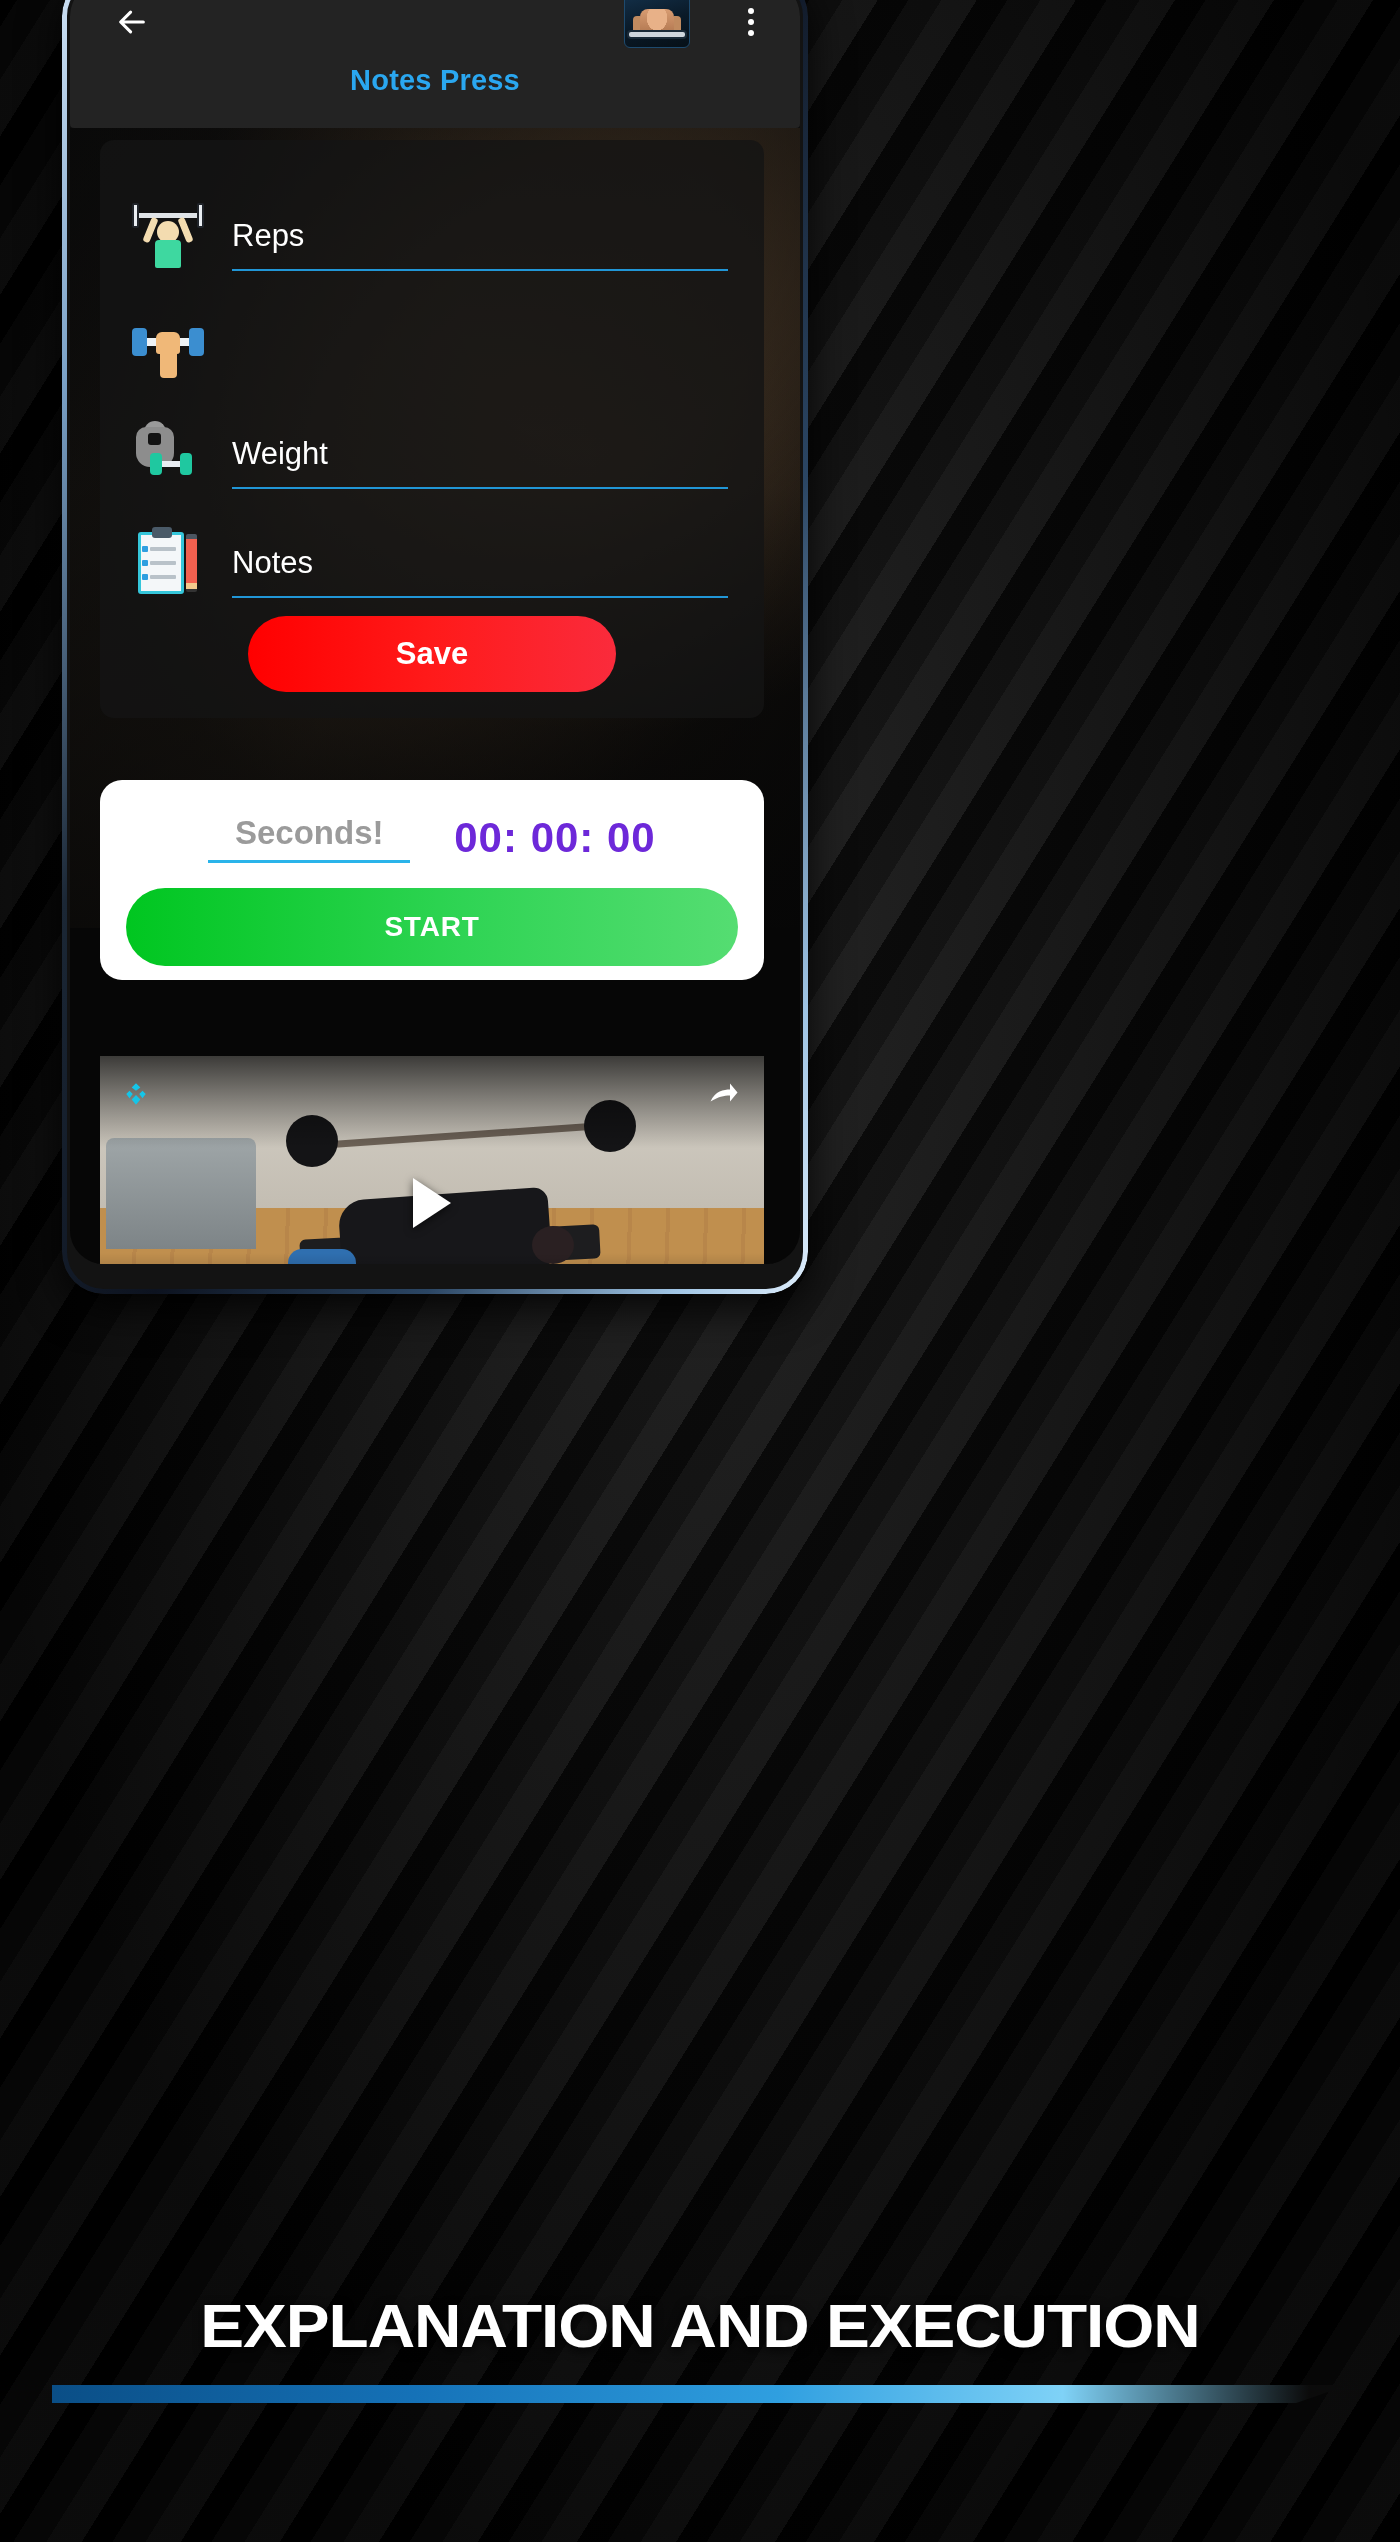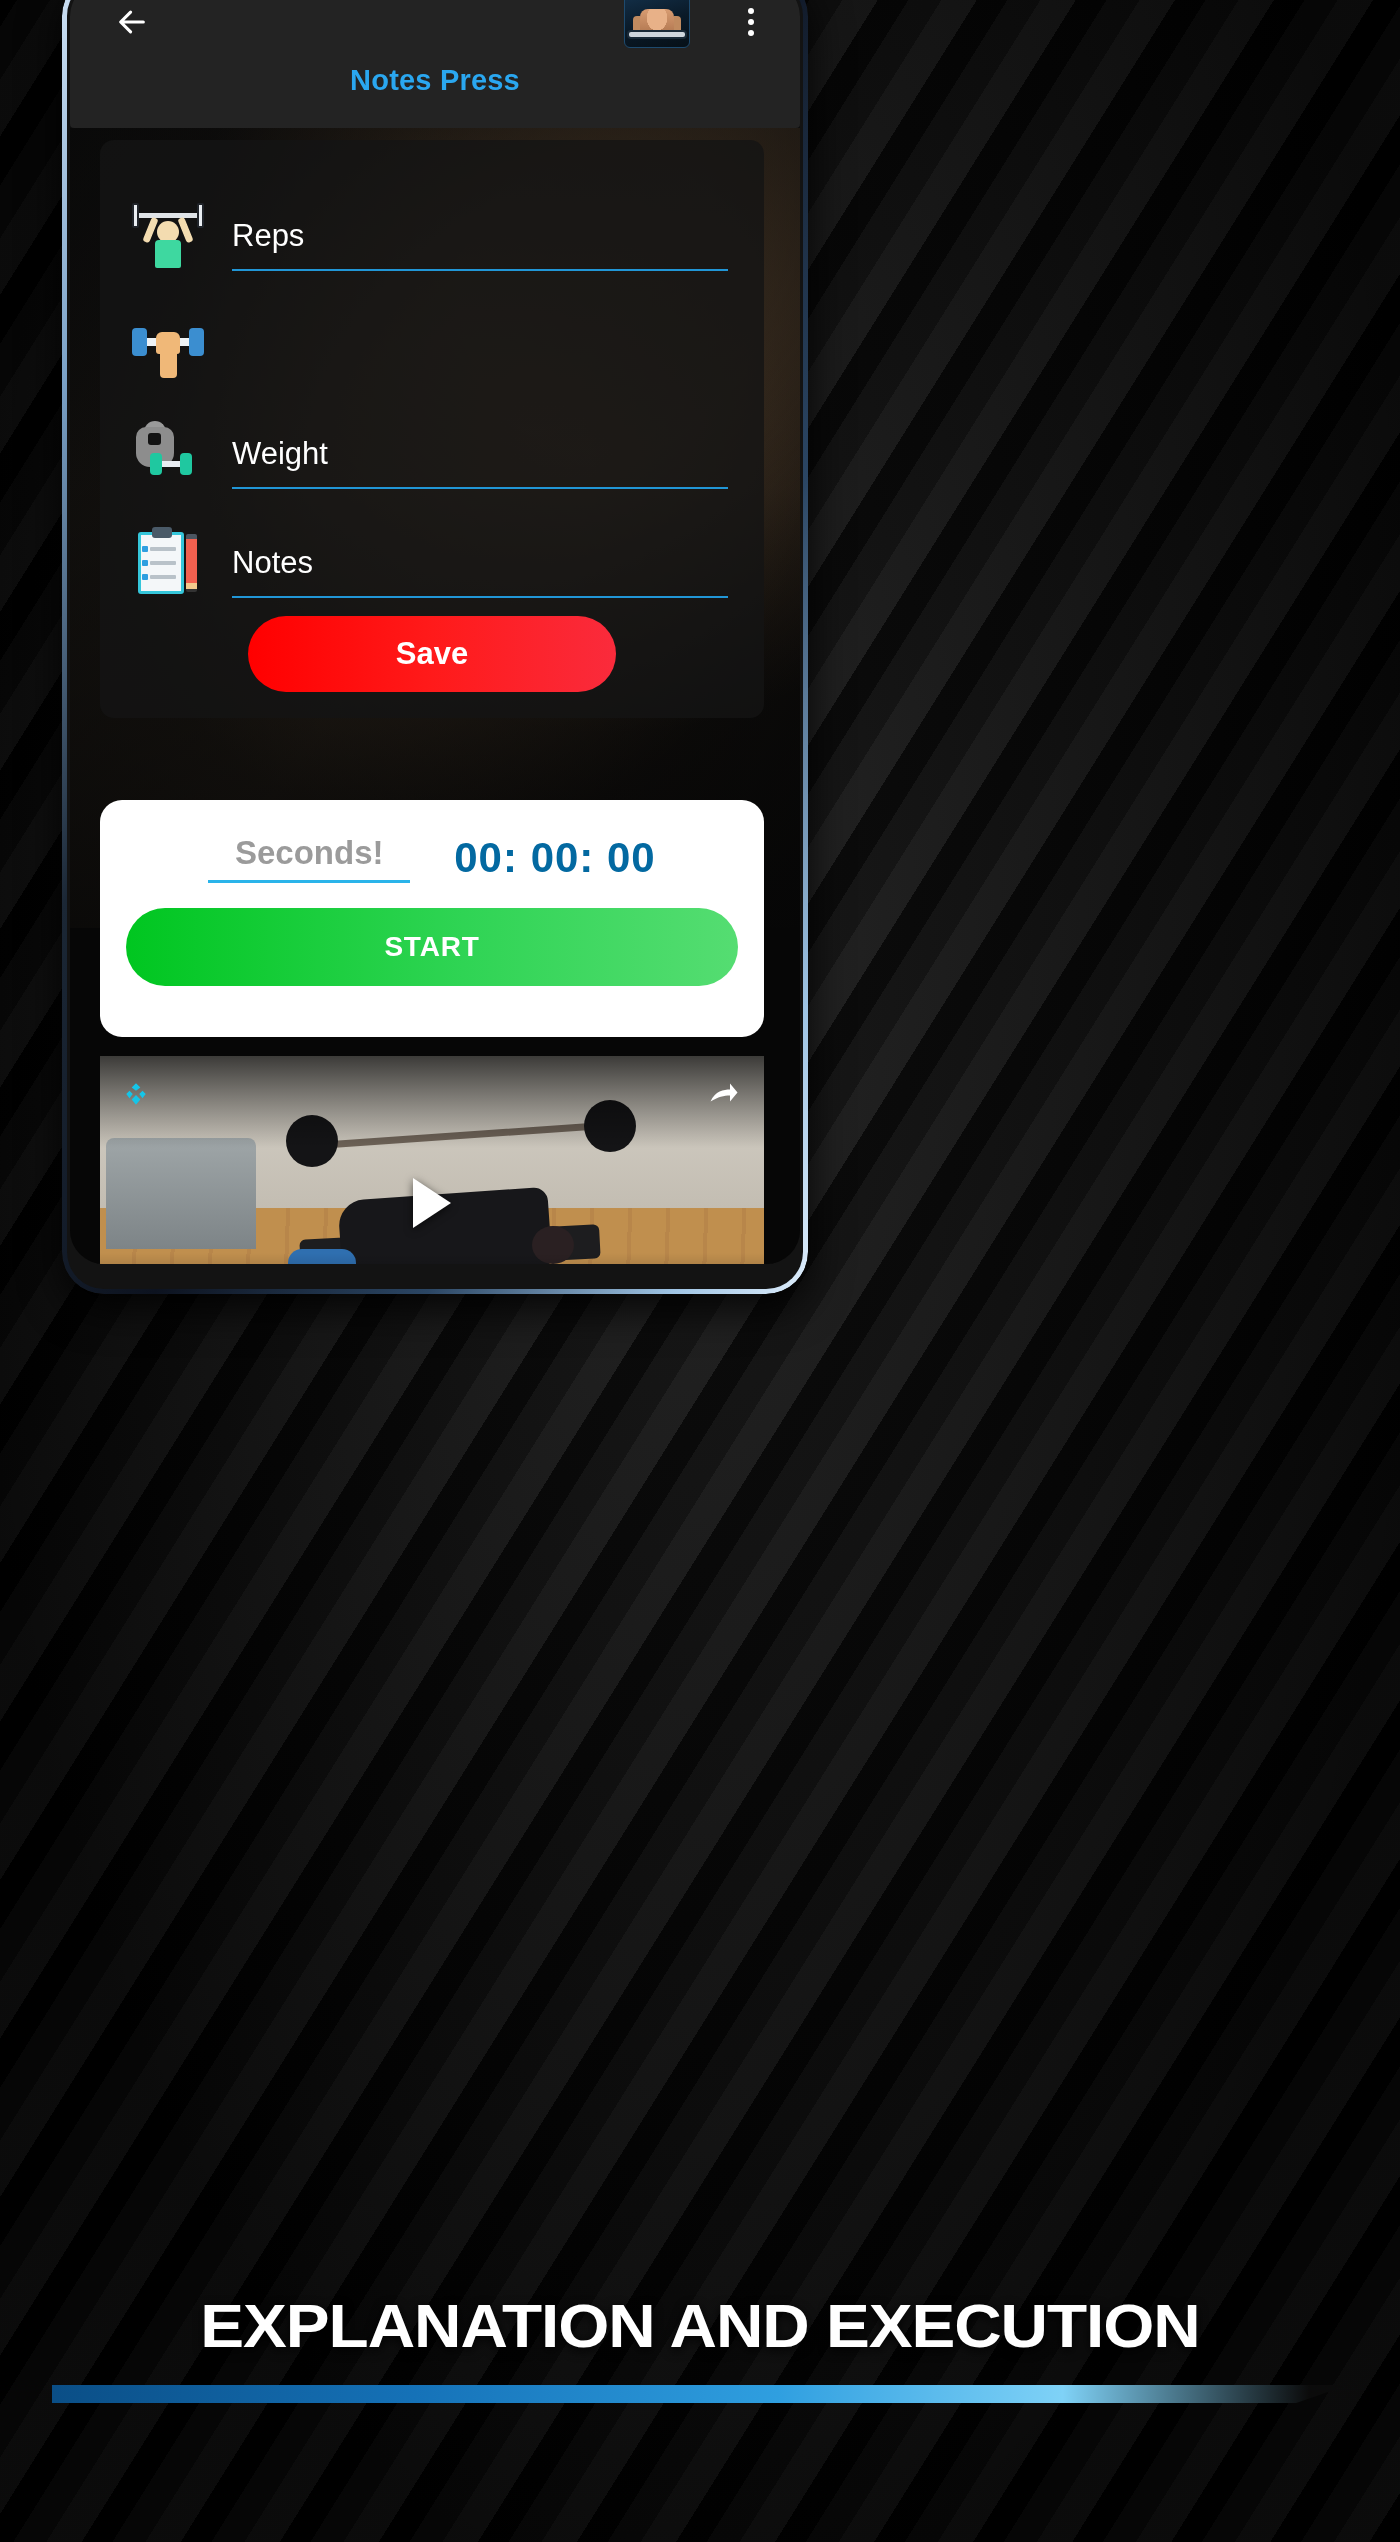--- a/index.html
+++ b/index.html
@@ -237,40 +237,40 @@
     display:block; margin:18px auto 0; width:368px; height:76px;
     border:none; border-radius:38px;
     background:linear-gradient(90deg,#ff0000 0%,#ff1a1a 50%,#fa2b3c 100%);
     color:#fff; font-size:31px; font-weight:bold;
     font-family:"Liberation Sans", sans-serif;
     cursor:pointer;
   }
 
   
   #timer-card{
-    position:absolute; left:30px; top:672px; width:664px; height:237px;
+    position:absolute; left:30px; top:652px; width:664px; height:200px;
     background:#fff; border-radius:22px;
     padding:22px 26px;
   }
   #timer-top{
     display:flex; align-items:center; justify-content:center; gap:44px;
     height:72px;
   }
   #seconds-wrap{ width:202px; }
   #seconds-input{
     width:100%; border:none; outline:none;
     font-family:"Liberation Sans", sans-serif;
     font-size:33px; font-weight:bold; color:#111;
     text-align:center; background:transparent;
     padding-bottom:8px;
   }
   #seconds-input::placeholder{ color:#9b9b9b; font-weight:bold; }
   #seconds-underline{ height:3px; background:#2ab4ea; }
   #timer-display{
-    color:#0369a1; font-size:42px; font-weight:bold; letter-spacing:1px;
+    color:#6d28d9; font-size:42px; font-weight:bold; letter-spacing:1px;
     white-space:nowrap;
   }
   #timer-buttons{ display:flex; gap:14px; margin-top:14px; }
   .timer-btn{
     flex:1; height:78px; border:none; border-radius:40px;
     color:#fff; font-size:28px; font-weight:bold; letter-spacing:.8px;
     font-family:"Liberation Sans", sans-serif; cursor:pointer;
   }
   #start-btn{ background:linear-gradient(90deg,#00c620 0%,#2fd454 55%,#55dd72 100%); }
   #reset-btn{ background:linear-gradient(90deg,#f50000 0%,#fa1426 55%,#fb3a52 100%); }

